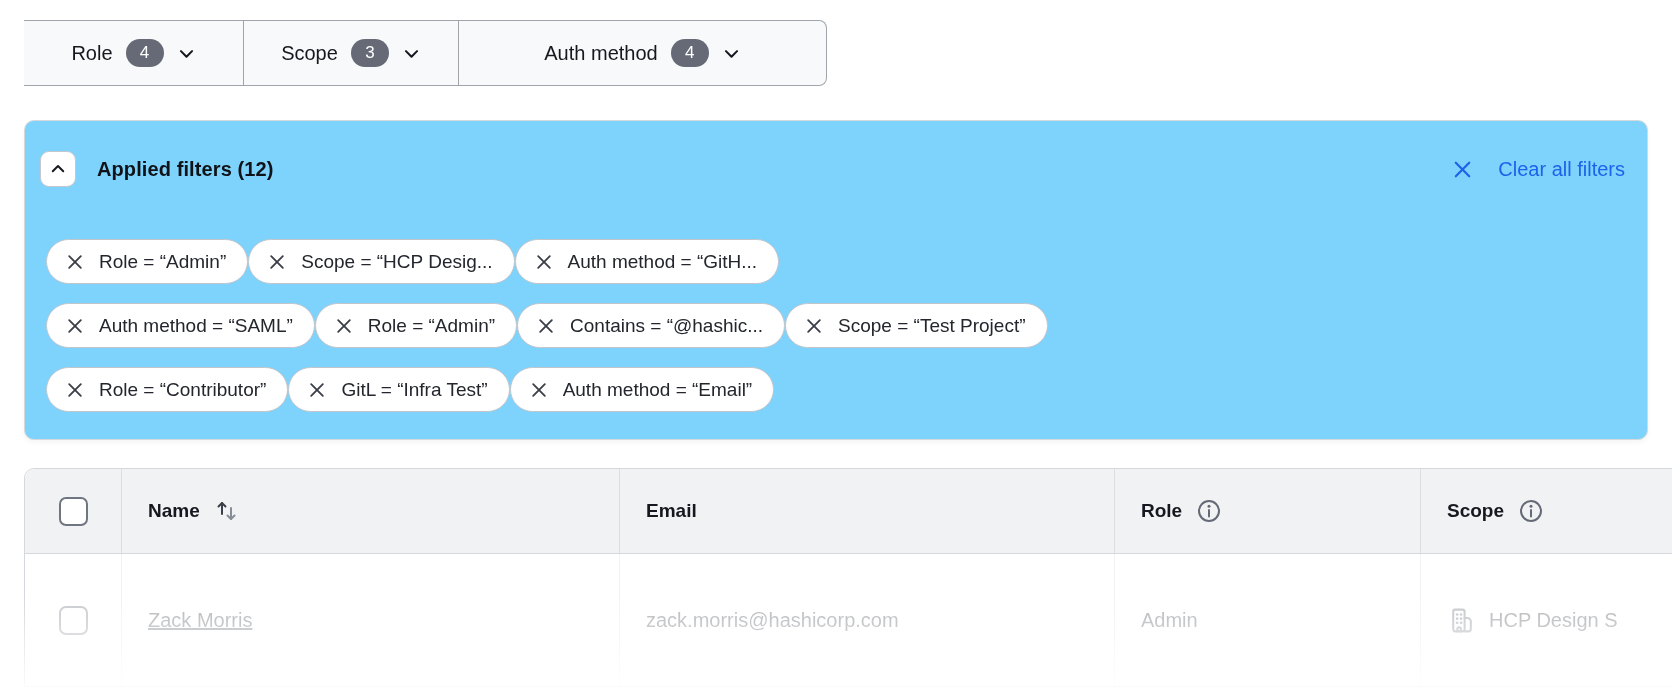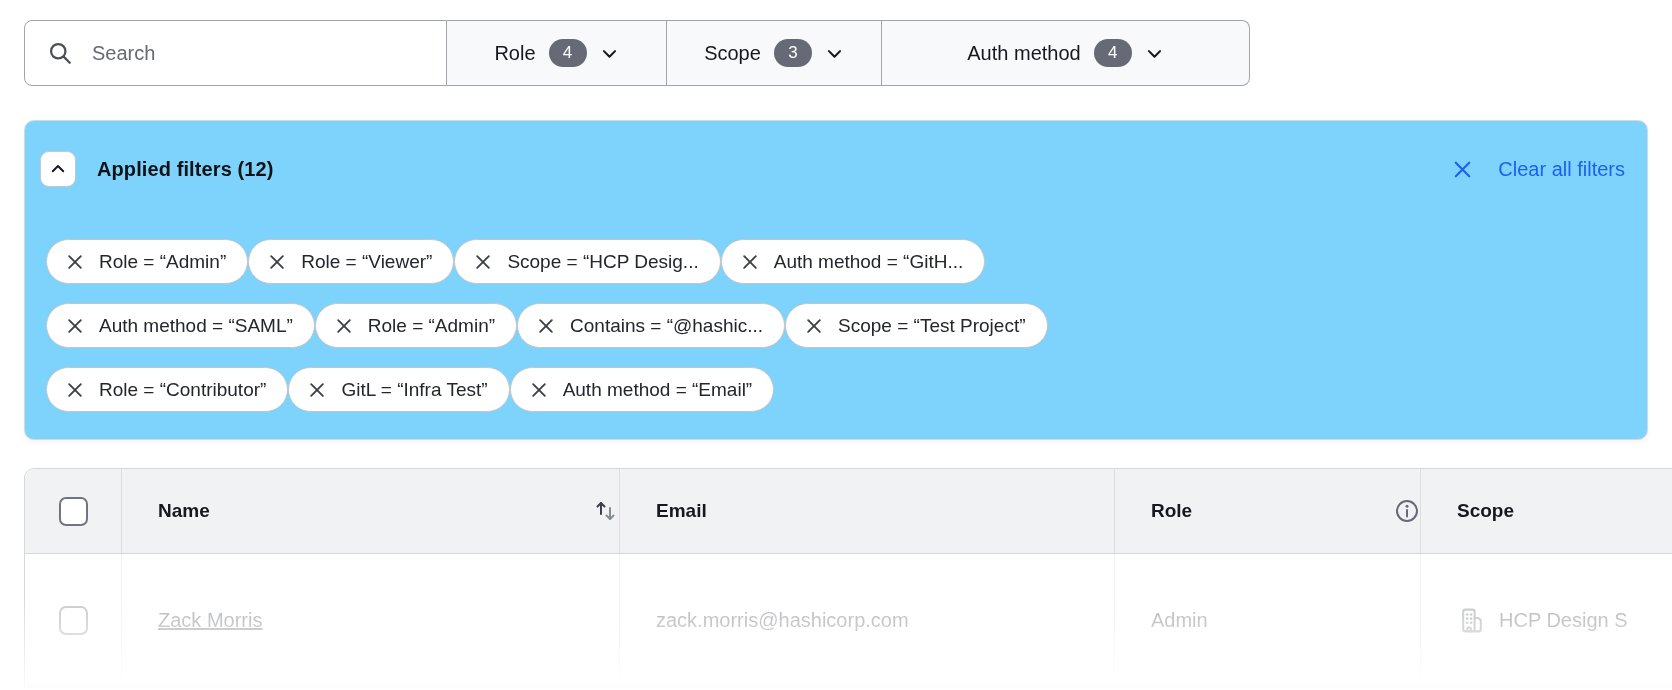--- a/index.html
+++ b/index.html
@@ -80,23 +80,22 @@
     display: flex; height: 85px; background: #F1F2F3;
     border-bottom: 1px solid #D5D8DC; border-radius: 10px 0 0 0;
   }
   .trow { display: flex; height: 132px; align-items: stretch; opacity: 0.38; }
   .col-check { width: 96px; display: flex; align-items: center; justify-content: center; }
   .col-name  { width: 498px; }
   .col-email { width: 495px; }
   .col-role  { width: 306px; }
   .col-scope { width: 285px; }
   .cell {
-    display: flex; align-items: center; gap: 14px; padding-left: 36px;
+    display: flex; align-items: center; gap: 14px; padding-left: 26px;
     border-left: 1px solid #DCDEE2;
-    justify-content: space-between;
   }
   .th-label { font-size: 19px; font-weight: 700; color: #15181E; }
   .checkbox {
     width: 29px; height: 29px; background: #ffffff;
     border: 2px solid #70767F; border-radius: 7px; cursor: pointer;
   }
   .td-text { font-size: 20px; color: #3B3F48; white-space: nowrap; }
   .name-link { text-decoration: underline; cursor: pointer; }
   .scope-cell-inner { display: flex; align-items: center; gap: 13px; }
 
@@ -106,29 +105,20 @@
     pointer-events: none; z-index: 5;
   }
   svg { display: block; }
 </style>
 </head>
 <body>
 
 <div id="canvas">
 
   <div class="filter-bar">
-    <div class="search-seg">
-      <span>
-        <svg width="27" height="27" viewBox="0 0 24 24" fill="none" stroke="#4A4F58" stroke-width="2" stroke-linecap="round">
-          <circle cx="10" cy="10" r="6.4"></circle>
-            <line x1="15" y1="15" x2="20.2" y2="20.2"></line>
-        </svg>
-      </span>
-      <input type="text" placeholder="Search" style="">
-    </div>
 
     <div class="dd-seg dd-role">
       <span class="dd-label">Role</span>
       <span class="count-badge">4</span>
       <span>
         <svg width="19" height="19" viewBox="0 0 24 24" fill="none" stroke="#15181E" stroke-width="2.6" stroke-linecap="round" stroke-linejoin="round">
             <path d="M5 9l7 7 7-7"></path>
           </svg>
       </span>
     </div>
@@ -176,29 +166,20 @@
     <div class="chip-rows">
       <div class="chip-row">
         <div class="chip">
           <span class="chip-x">
               <svg width="20" height="20" viewBox="0 0 24 24" fill="none" stroke="#3B3F48" stroke-width="2.2" stroke-linecap="round">
                 <line x1="5" y1="5" x2="19" y2="19"></line>
                 <line x1="19" y1="5" x2="5" y2="19"></line>
               </svg>
             </span>
           <span class="chip-label">Role = “Admin”</span>
-        </div>
-        <div class="chip">
-          <span class="chip-x">
-              <svg width="20" height="20" viewBox="0 0 24 24" fill="none" stroke="#3B3F48" stroke-width="2.2" stroke-linecap="round">
-                <line x1="5" y1="5" x2="19" y2="19"></line>
-                <line x1="19" y1="5" x2="5" y2="19"></line>
-              </svg>
-            </span>
-          <span class="chip-label">Role = “Viewer”</span>
         </div>
         <div class="chip">
           <span class="chip-x">
               <svg width="20" height="20" viewBox="0 0 24 24" fill="none" stroke="#3B3F48" stroke-width="2.2" stroke-linecap="round">
                 <line x1="5" y1="5" x2="19" y2="19"></line>
                 <line x1="19" y1="5" x2="5" y2="19"></line>
               </svg>
             </span>
           <span class="chip-label">Scope = “HCP Desig...</span>
         </div>

